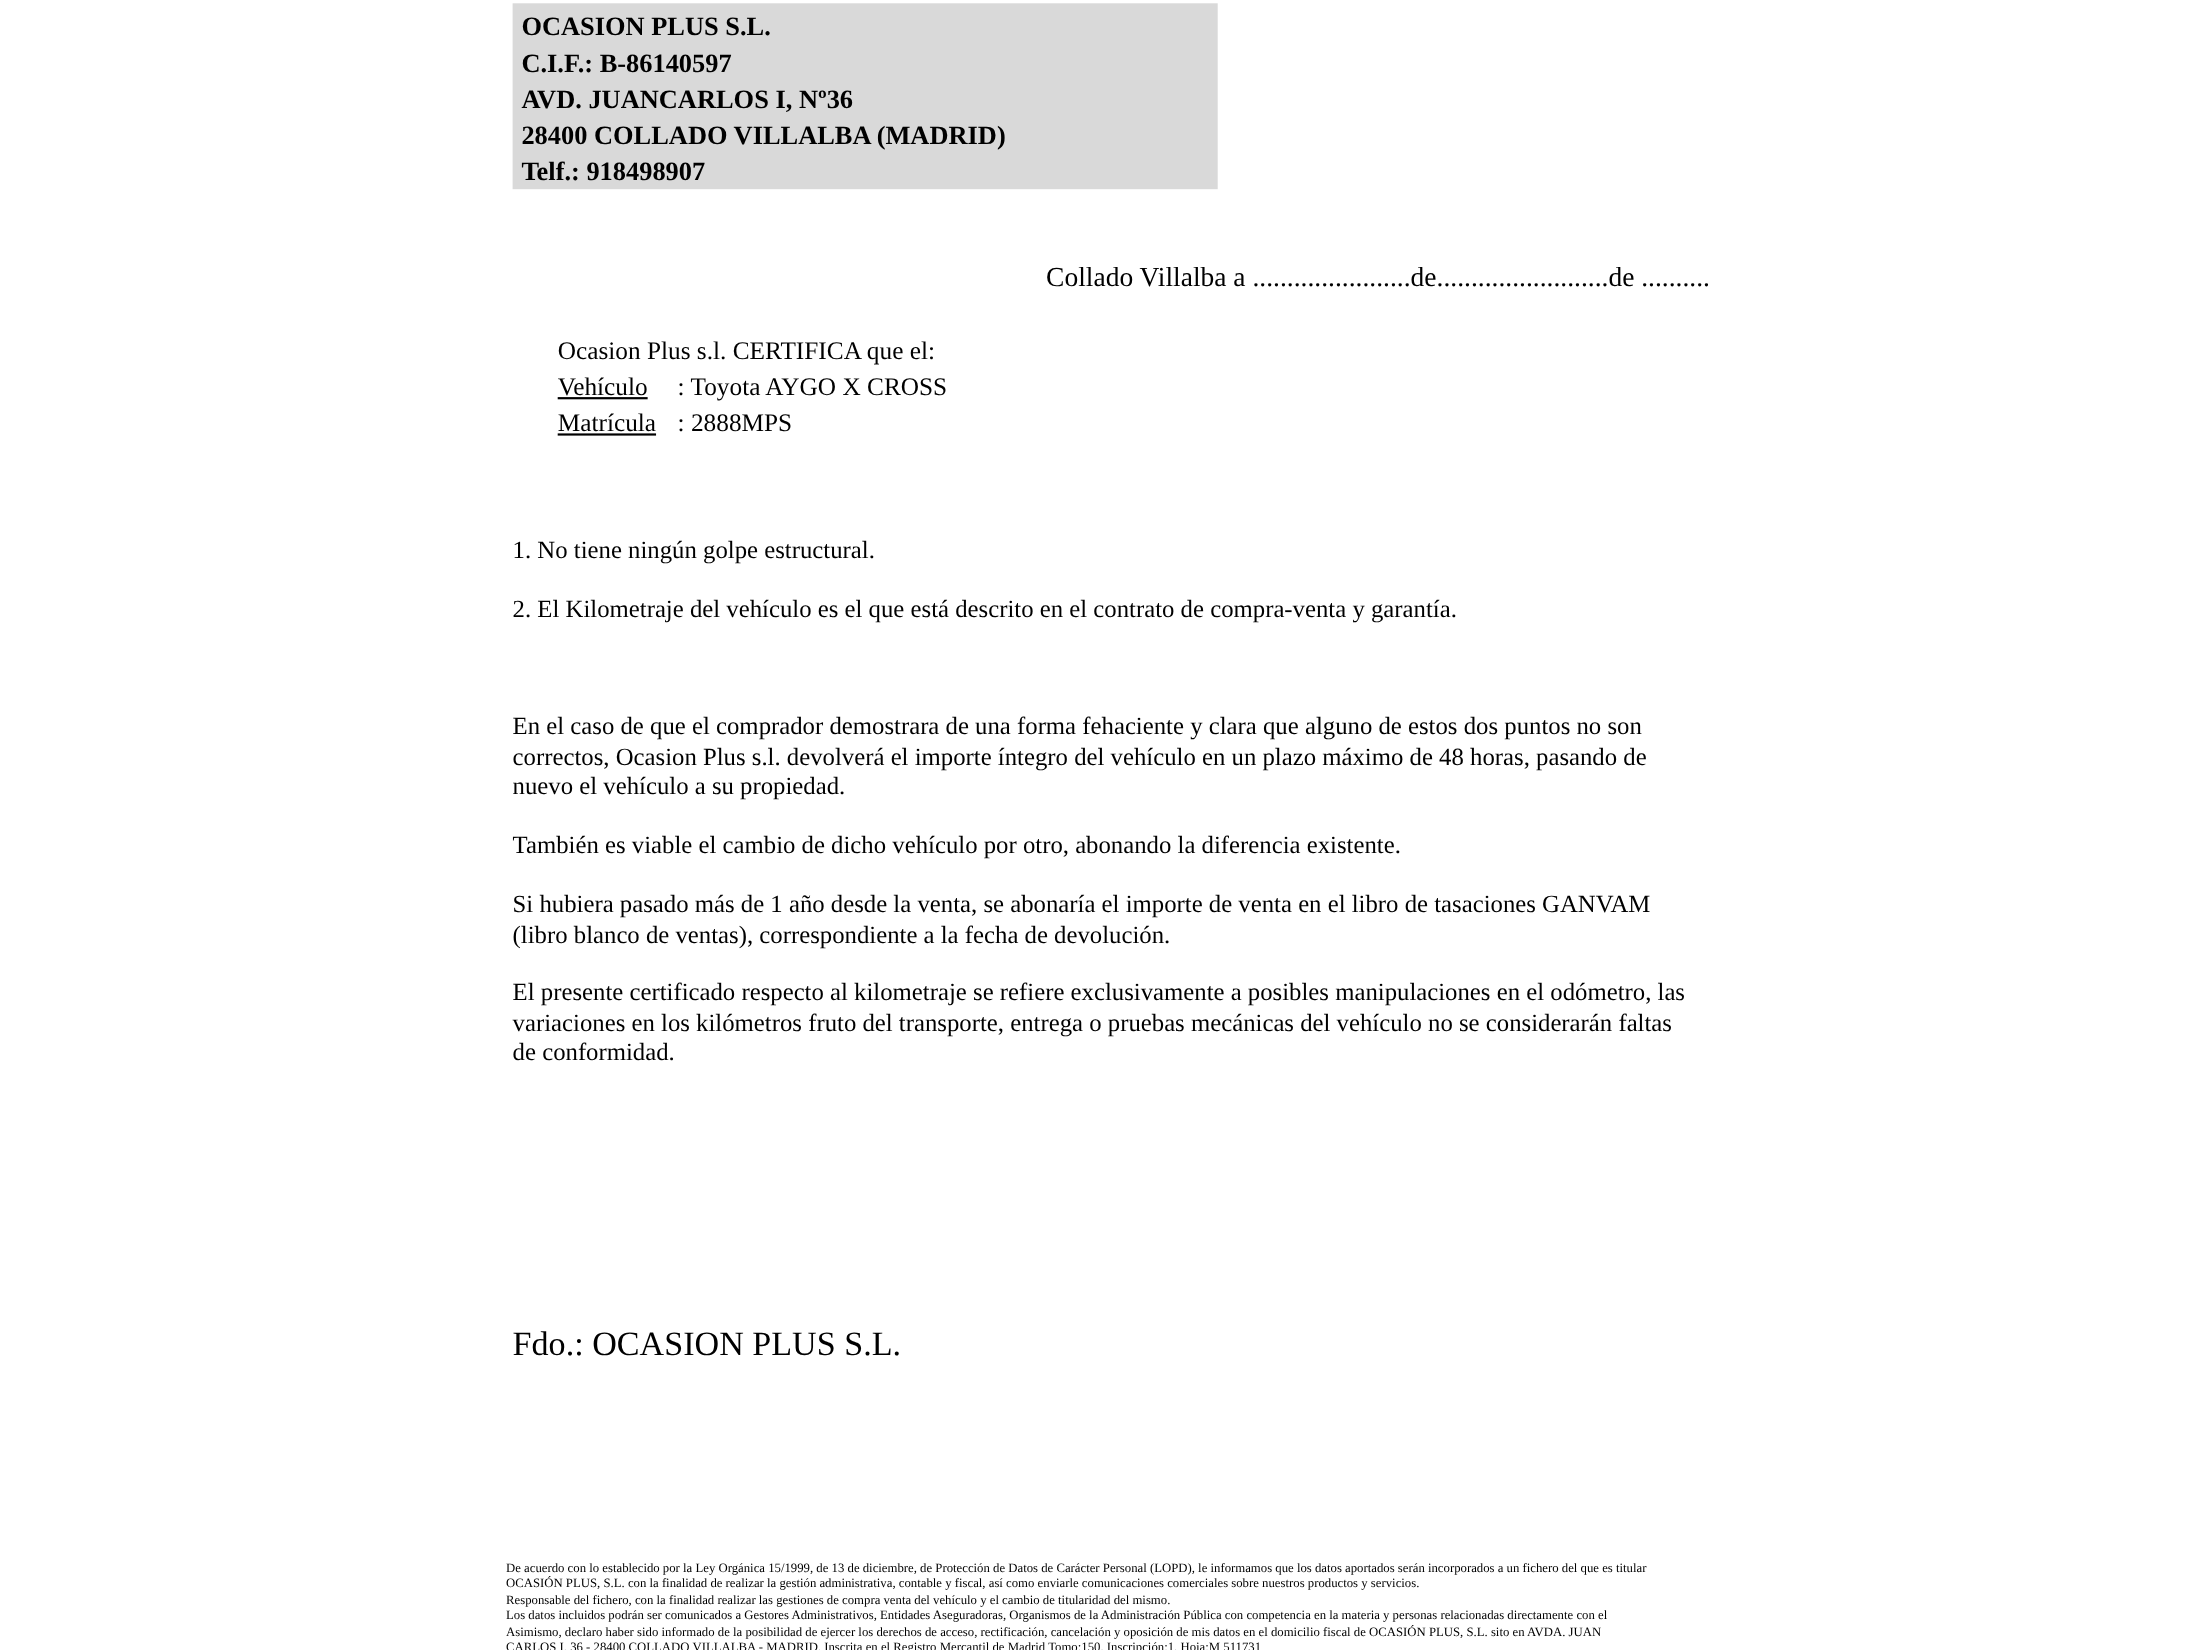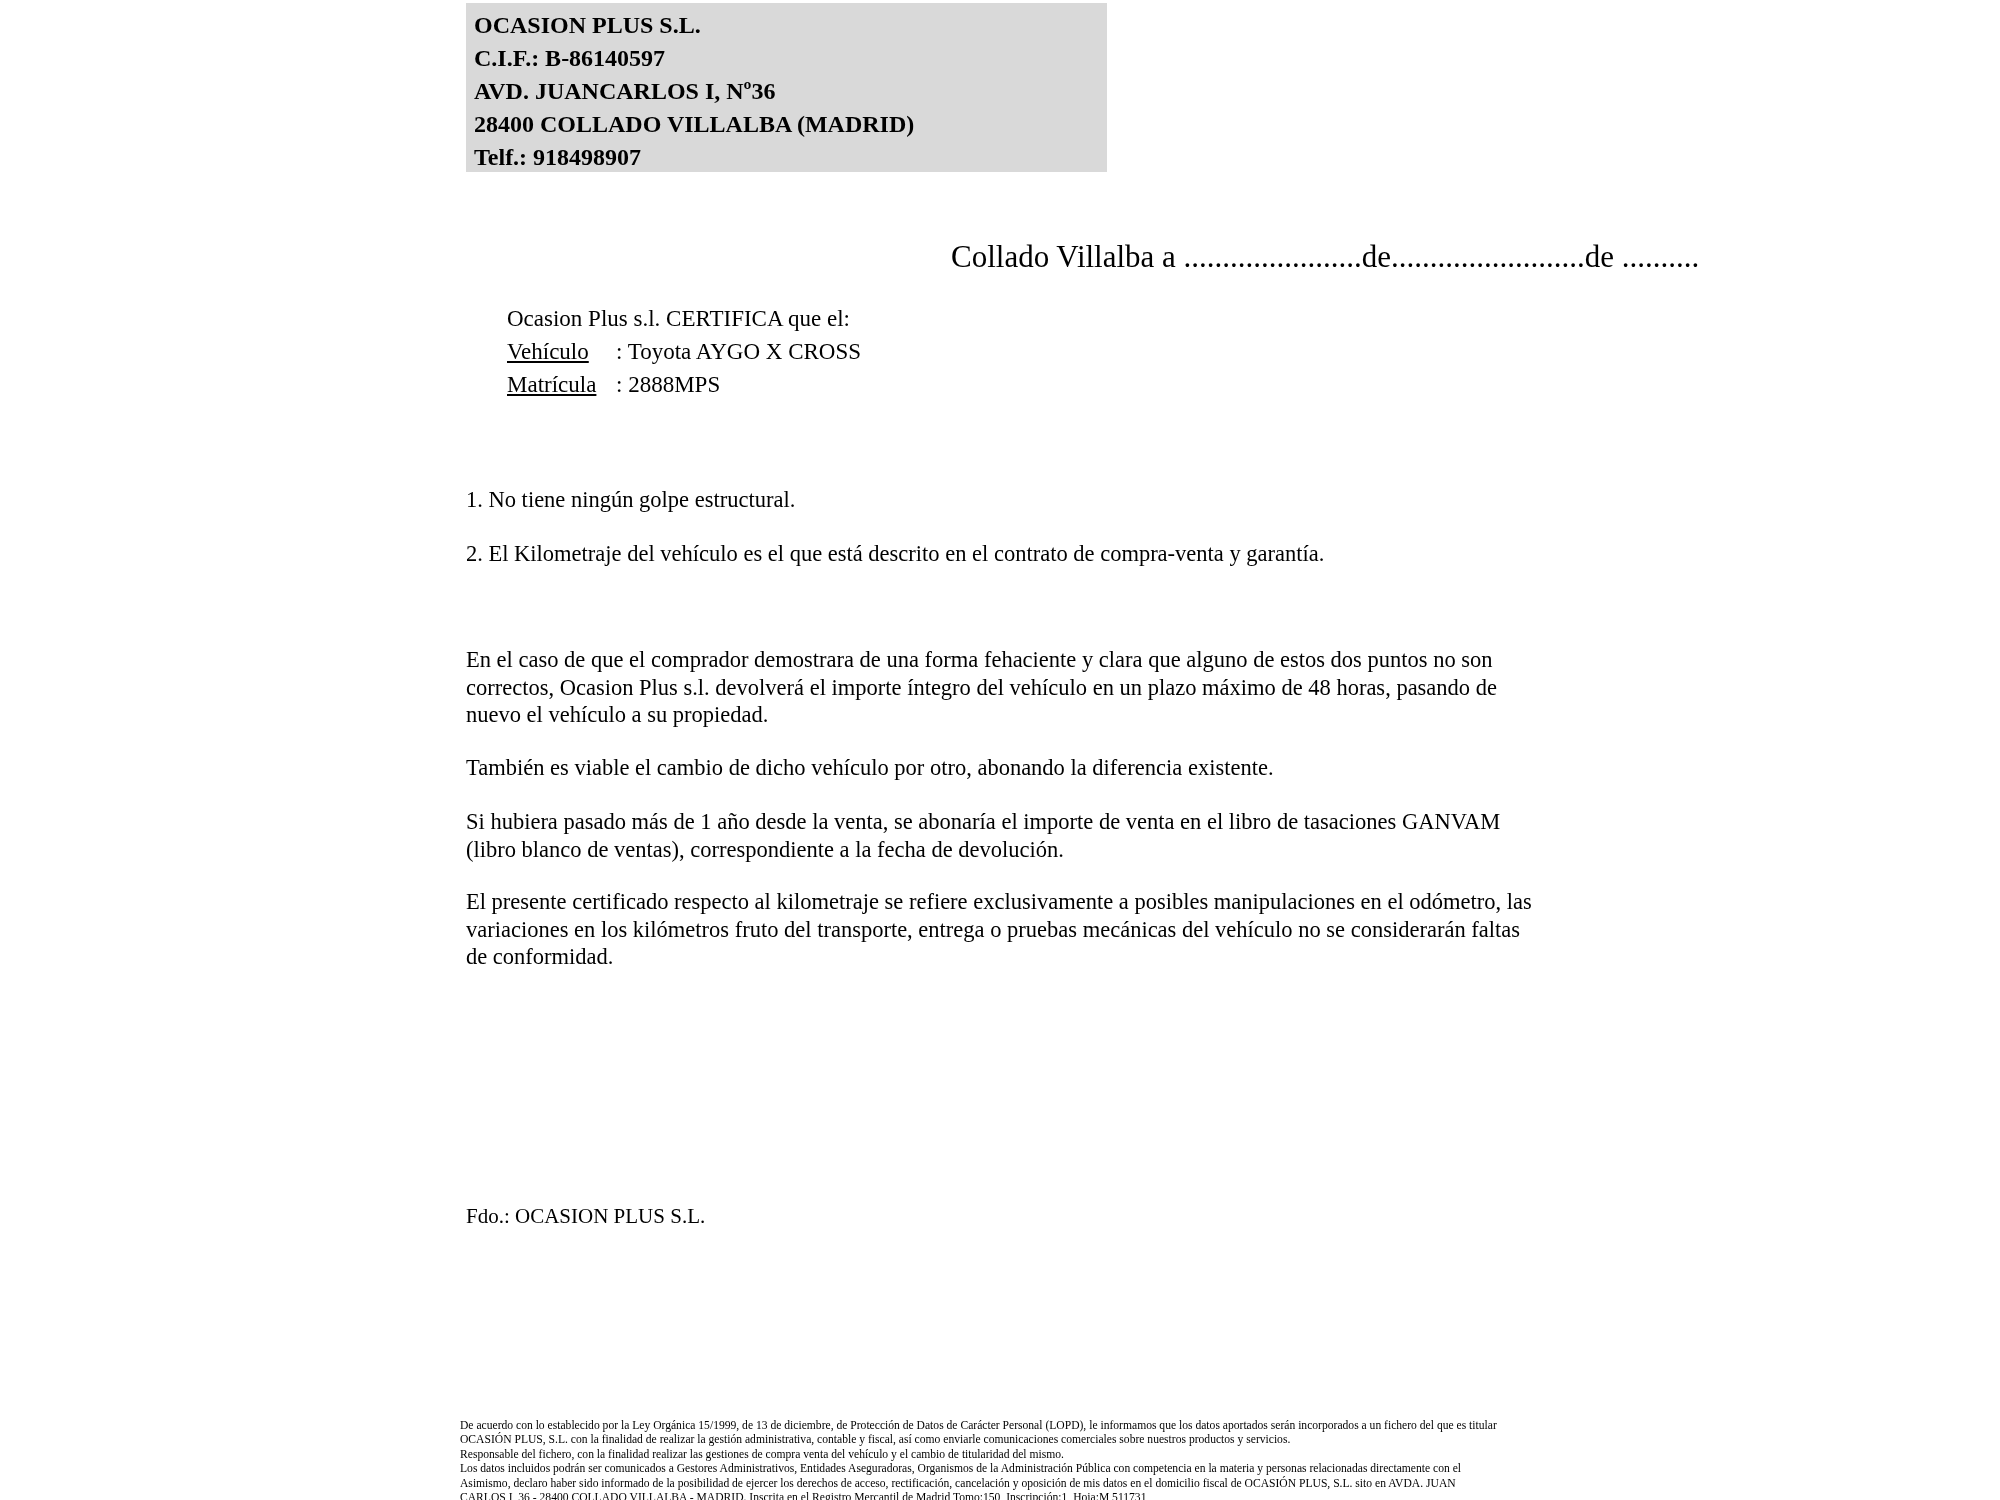--- a/index.html
+++ b/index.html
@@ -30,21 +30,21 @@
   .company-box .hline {
     font-weight: bold;
     font-size: 24px;
     line-height: 33px;
     white-space: nowrap;
   }
   .date-line {
     position: absolute;
     left: 951px;
     top: 239px;
-    font-size: 31px;
+    font-size: 25px;
     white-space: nowrap;
   }
   .cert-block {
     position: absolute;
     left: 466px;
     top: 302px;
     font-size: 23px;
     line-height: 33px;
     margin-left: 41px;
   }
@@ -68,21 +68,21 @@
   .pt1 { top: 454px; }
   .pt2 { top: 508px; }
   .para1 { top: 614px; }
   .para2 { top: 722px; }
   .para3 { top: 776px; }
   .para4 { top: 856px; }
   .signature {
     position: absolute;
     left: 466px;
     top: 1204px;
-    font-size: 21px;
+    font-size: 31px;
     white-space: nowrap;
   }
   .legal-footer {
     position: absolute;
     left: 460px;
     top: 1419px;
     width: 1110px;
     font-size: 11.6px;
     line-height: 14.4px;
   }

